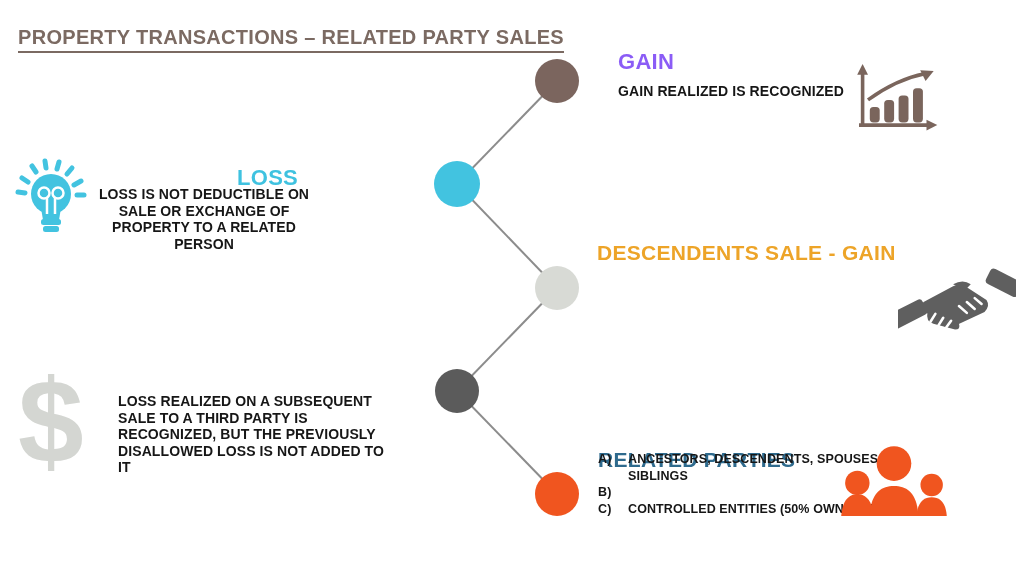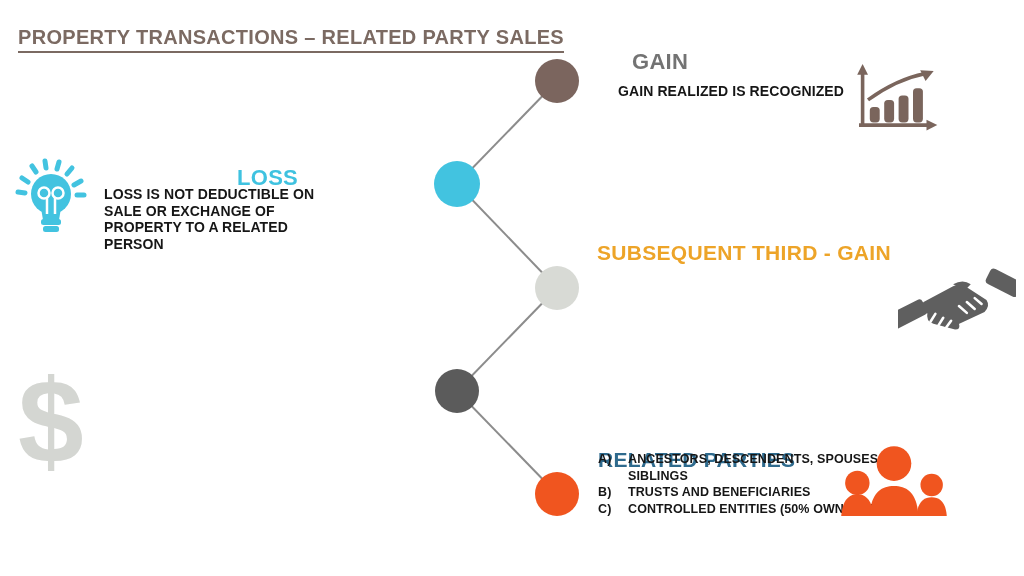--- a/index.html
+++ b/index.html
@@ -13,26 +13,26 @@
     font-size:20px;font-weight:bold;letter-spacing:.3px;
     color:#7b6a62;border-bottom:2px solid #7b6a62;padding-bottom:2px;
     white-space:nowrap;
   }
   
   .zigzag{position:absolute;left:0;top:0;pointer-events:none;}
   
   .sec-heading{position:absolute;font-weight:bold;font-size:21px;letter-spacing:.3px;white-space:nowrap;}
   .sec-body{position:absolute;font-weight:bold;font-size:14px;line-height:16.5px;color:#161616;letter-spacing:.1px;}
   
-  .gain-heading{left:632px;top:49px;color:#737373;font-size:22px;}
+  .gain-heading{left:618px;top:49px;color:#8b5cf6;font-size:22px;}
   .gain-body{left:618px;top:83px;width:250px;}
   .barchart-icon{position:absolute;left:850px;top:62px;}
   
   .loss-heading{left:237px;top:165px;color:#3fc2e0;font-size:22px;}
-  .loss-body{left:104px;top:186px;width:232px;text-align:left;}
+  .loss-body{left:88px;top:186px;width:232px;text-align:center;}
   .bulb-icon{position:absolute;left:12px;top:156px;}
   
   .ssgain-heading{left:597px;top:241px;color:#eda428;}
   .ssgain-body{left:597px;top:271px;width:306px;}
   .handshake-icon{position:absolute;left:898px;top:266px;}
   
   .ssloss-heading{left:133px;top:365px;color:#e62520;}
   .ssloss-body{left:118px;top:393px;width:280px;}
   .dollar-icon{
     position:absolute;left:18px;top:362px;
@@ -99,50 +99,50 @@
     <rect x="29" y="63" width="20" height="6" rx="2.5" fill="#42c3e0"></rect>
     <rect x="31" y="70" width="16" height="6" rx="2.5" fill="#42c3e0"></rect>
     <g stroke="#ffffff" stroke-width="2.5" fill="none">
       <circle cx="32" cy="37" r="5.5"></circle>
       <circle cx="46" cy="37" r="5.5"></circle>
       <line x1="35" y1="41" x2="35" y2="58"></line>
       <line x1="43" y1="41" x2="43" y2="58"></line>
     </g>
   </svg>
 
-  <div class="sec-heading ssgain-heading">SUBSEQUENT THIRD - GAIN</div>
+  <div class="sec-heading ssgain-heading">DESCENDENTS SALE - GAIN</div>
   <svg class="handshake-icon" width="118" height="78" viewBox="0 0 120 78">
     <g fill="#5f5f5f">
       <rect x="-8" y="40" width="38" height="17" rx="4" transform="rotate(-27 10 50)"></rect>
       <rect x="90" y="8" width="36" height="17" rx="4" transform="rotate(27 108 16)"></rect>
       <path d="M26 36 L56 20 Q64 16 70 21 L90 34 Q94 40 88 46 L58 60 Q48 64 40 56 L26 44 Q22 40 26 36 Z"></path>
       <path d="M30 46 Q28 56 36 58 L58 64 Q64 64 62 58 Z"></path>
       <path d="M56 18 Q66 12 74 18 L68 24 Z"></path>
     </g>
     <g stroke="#ffffff" stroke-width="2.6" stroke-linecap="round">
       <line x1="38" y1="48" x2="33" y2="56"></line>
       <line x1="46" y1="52" x2="41" y2="60"></line>
       <line x1="54" y1="55" x2="49" y2="62"></line>
       <line x1="62" y1="40" x2="70" y2="47"></line>
       <line x1="70" y1="36" x2="78" y2="43"></line>
       <line x1="78" y1="32" x2="85" y2="38"></line>
     </g>
   </svg>
 
+  <div class="sec-body ssloss-body">LOSS REALIZED ON A SUBSEQUENT SALE TO A THIRD PARTY IS RECOGNIZED, BUT THE PREVIOUSLY DISALLOWED LOSS IS NOT ADDED TO IT</div>
   <div class="dollar-icon">$</div>
 
   <div class="sec-heading rp-heading">RELATED PARTIES</div>
   <div class="rp-list">
     <div class="rp-item">
       <span class="rp-label">A)</span>
       <span class="rp-text">ANCESTORS, DESCENDENTS, SPOUSES, SIBLINGS</span>
     </div>
     <div class="rp-item">
       <span class="rp-label">B)</span>
-      <span class="rp-text">TRUSTS AND BENEFICIARIES</span>
     </div>
     <div class="rp-item">
       <span class="rp-label">C)</span>
       <span class="rp-text">CONTROLLED ENTITIES (50% OWNERSHIP)</span>
     </div>
   </div>
   <svg class="people-icon" width="112" height="82" viewBox="0 0 110 80">
     <g fill="#f0551f">
       <circle cx="19" cy="36" r="12"></circle>
       <path d="M3 73 C3 54 10 47 19 47 C28 47 35 54 35 73 Q19 78 3 73 Z"></path>

